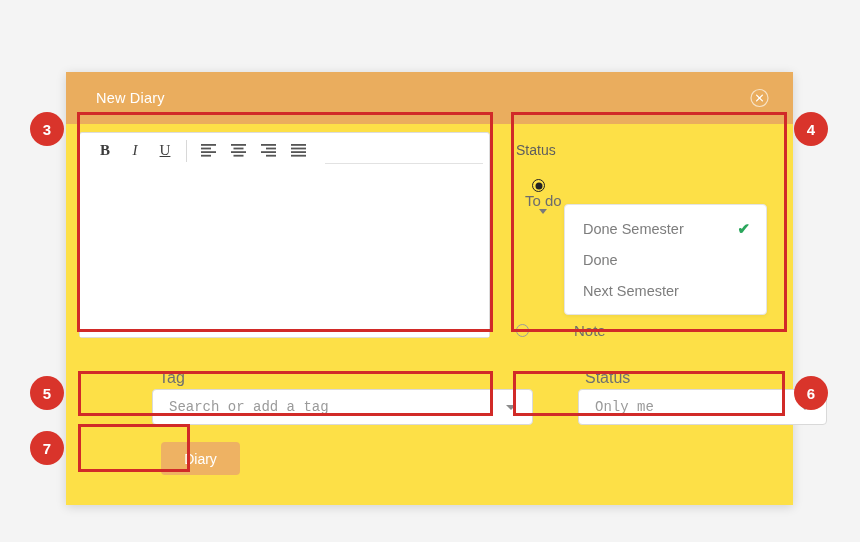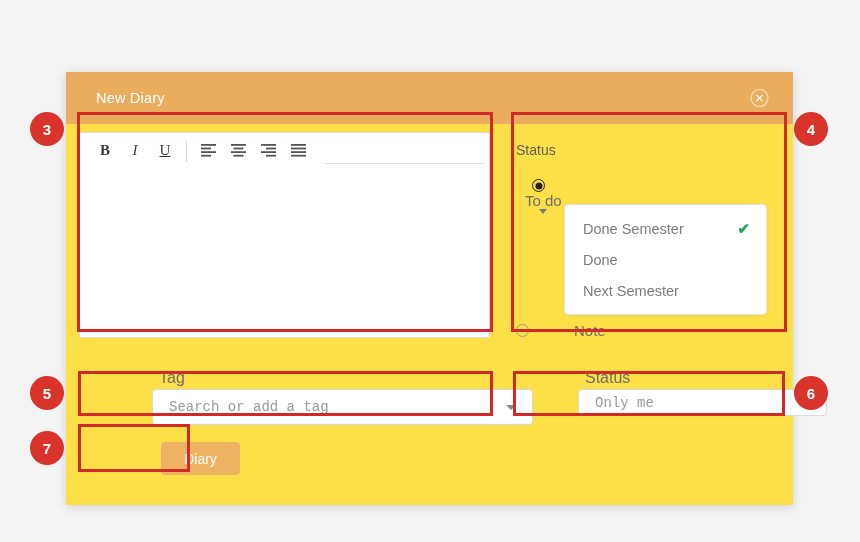--- a/index.html
+++ b/index.html
@@ -203,21 +203,21 @@
     display: flex;
     align-items: center;
     cursor: pointer;
   }
   .select-tag {
     left: 86px;  top: 265px;
     width: 381px; height: 36px;
   }
   .select-privacy {
     left: 512px; top: 265px;
-    width: 249px; height: 27px; align-items: center;
+    width: 249px; height: 36px; align-items: center;
   }
   .select-text {
     flex: 1;
     padding-left: 16px;
     font-size: 14px;
     color: #9a9a9a;
     font-family: Liberation Mono, monospace;
   }
   .select-caret {
     margin-right: 16px;

